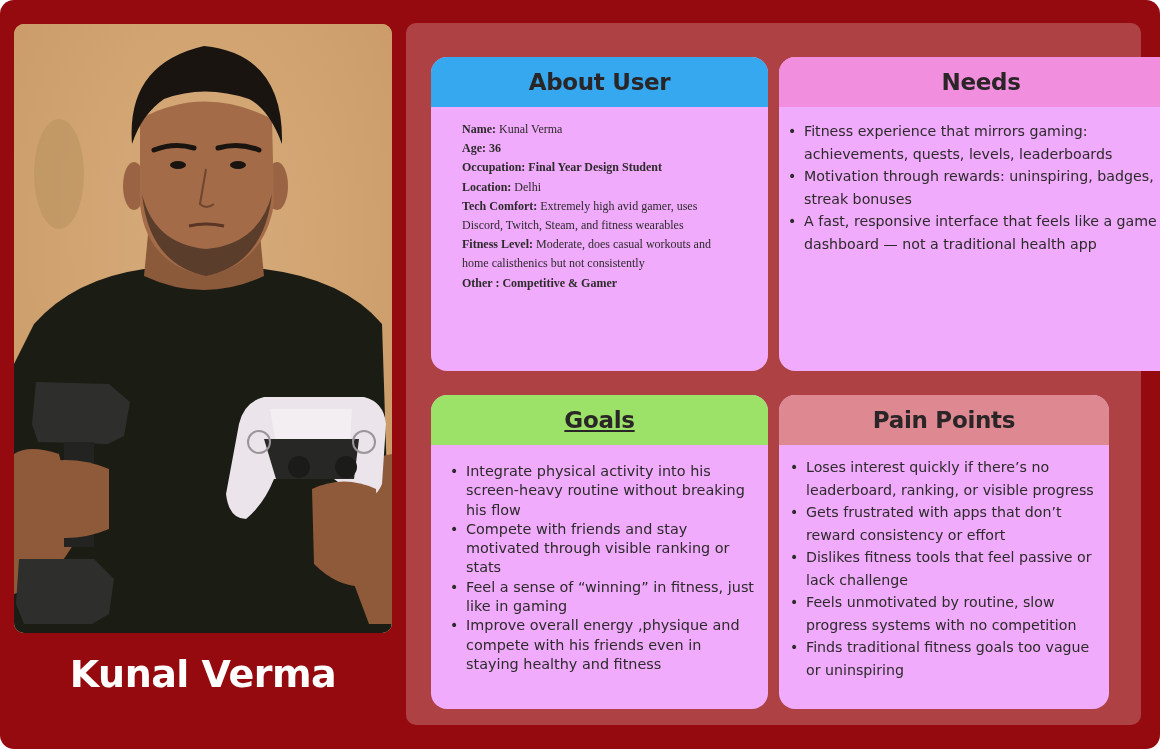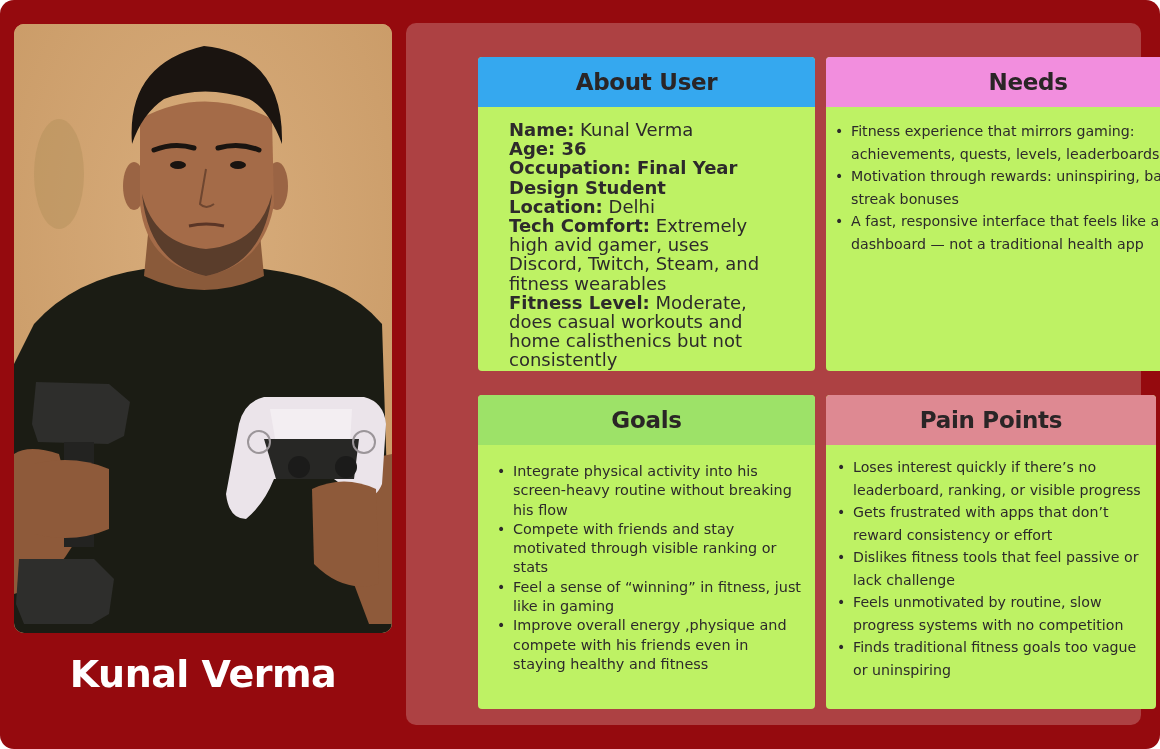--- a/index.html
+++ b/index.html
@@ -25,50 +25,50 @@
     color: #ffffff; letter-spacing: -0.5px;
   }
 
   
   .panel {
     position: absolute; left: 406px; top: 23px; width: 735px; height: 702px;
     background: #ad4143; border-radius: 10px;
   }
 
   .card {
-    position: absolute; background: #bef264; border-radius: 4px; overflow: hidden; margin-left: 47px;
+    position: absolute; background: #f0abfc; border-radius: 16px; overflow: hidden;
   }
   .card-header {
     height: 50px; display: flex; align-items: center; justify-content: center;
     font-family: "DejaVu Sans", sans-serif; font-weight: bold; font-size: 23px;
     color: #2a2526; letter-spacing: -0.3px;
   }
   .card-body {
     font-family: "DejaVu Sans", sans-serif; font-size: 14.2px; color: #2d2a2b;
     line-height: 19px;
   }
-  .about-body { padding: 13px 28px 0 31px; line-height: 19.2px; font-size: 18px; }
+  .about-body { padding: 13px 28px 0 31px; line-height: 19.2px; font-size: 12px; font-family: Liberation Serif, serif; }
   .about-body .row { display: block; }
   .about-body b { font-weight: bold; }
 
   ul.bullets { list-style: none; }
   ul.bullets li { position: relative; padding-left: 23px; }
   ul.bullets li::before {
     content: "•"; position: absolute; left: 7px; top: 0; color: #2d2a2b; font-size: 14px;
   }
 
   .card-about { left: 431px; top: 57px; width: 337px; height: 314px; }
   .card-about .card-header { background: #35a8ef; }
 
   .card-needs { left: 779px; top: 57px; width: 404px; height: 314px; }
   .card-needs .card-header { background: #f28ede; }
   .card-needs .card-body { padding: 13px 23px 0 2px; line-height: 22.5px; font-size: 14.2px; }
 
   .card-goals { left: 431px; top: 395px; width: 337px; height: 314px; }
-  .card-goals .card-header { background: #9de268; }
+  .card-goals .card-header { background: #9de268; text-decoration: underline; }
   .card-goals .card-body { padding: 17px 10px 0 12px; line-height: 19.3px; font-size: 14.4px; }
 
   .card-pain { left: 779px; top: 395px; width: 330px; height: 314px; }
   .card-pain .card-header { background: #de8992; }
   .card-pain .card-body { padding: 11px 14px 0 4px; line-height: 22.5px; font-size: 14.2px; }
 </style>
 </head>
 <body>
 
 <div class="page">

